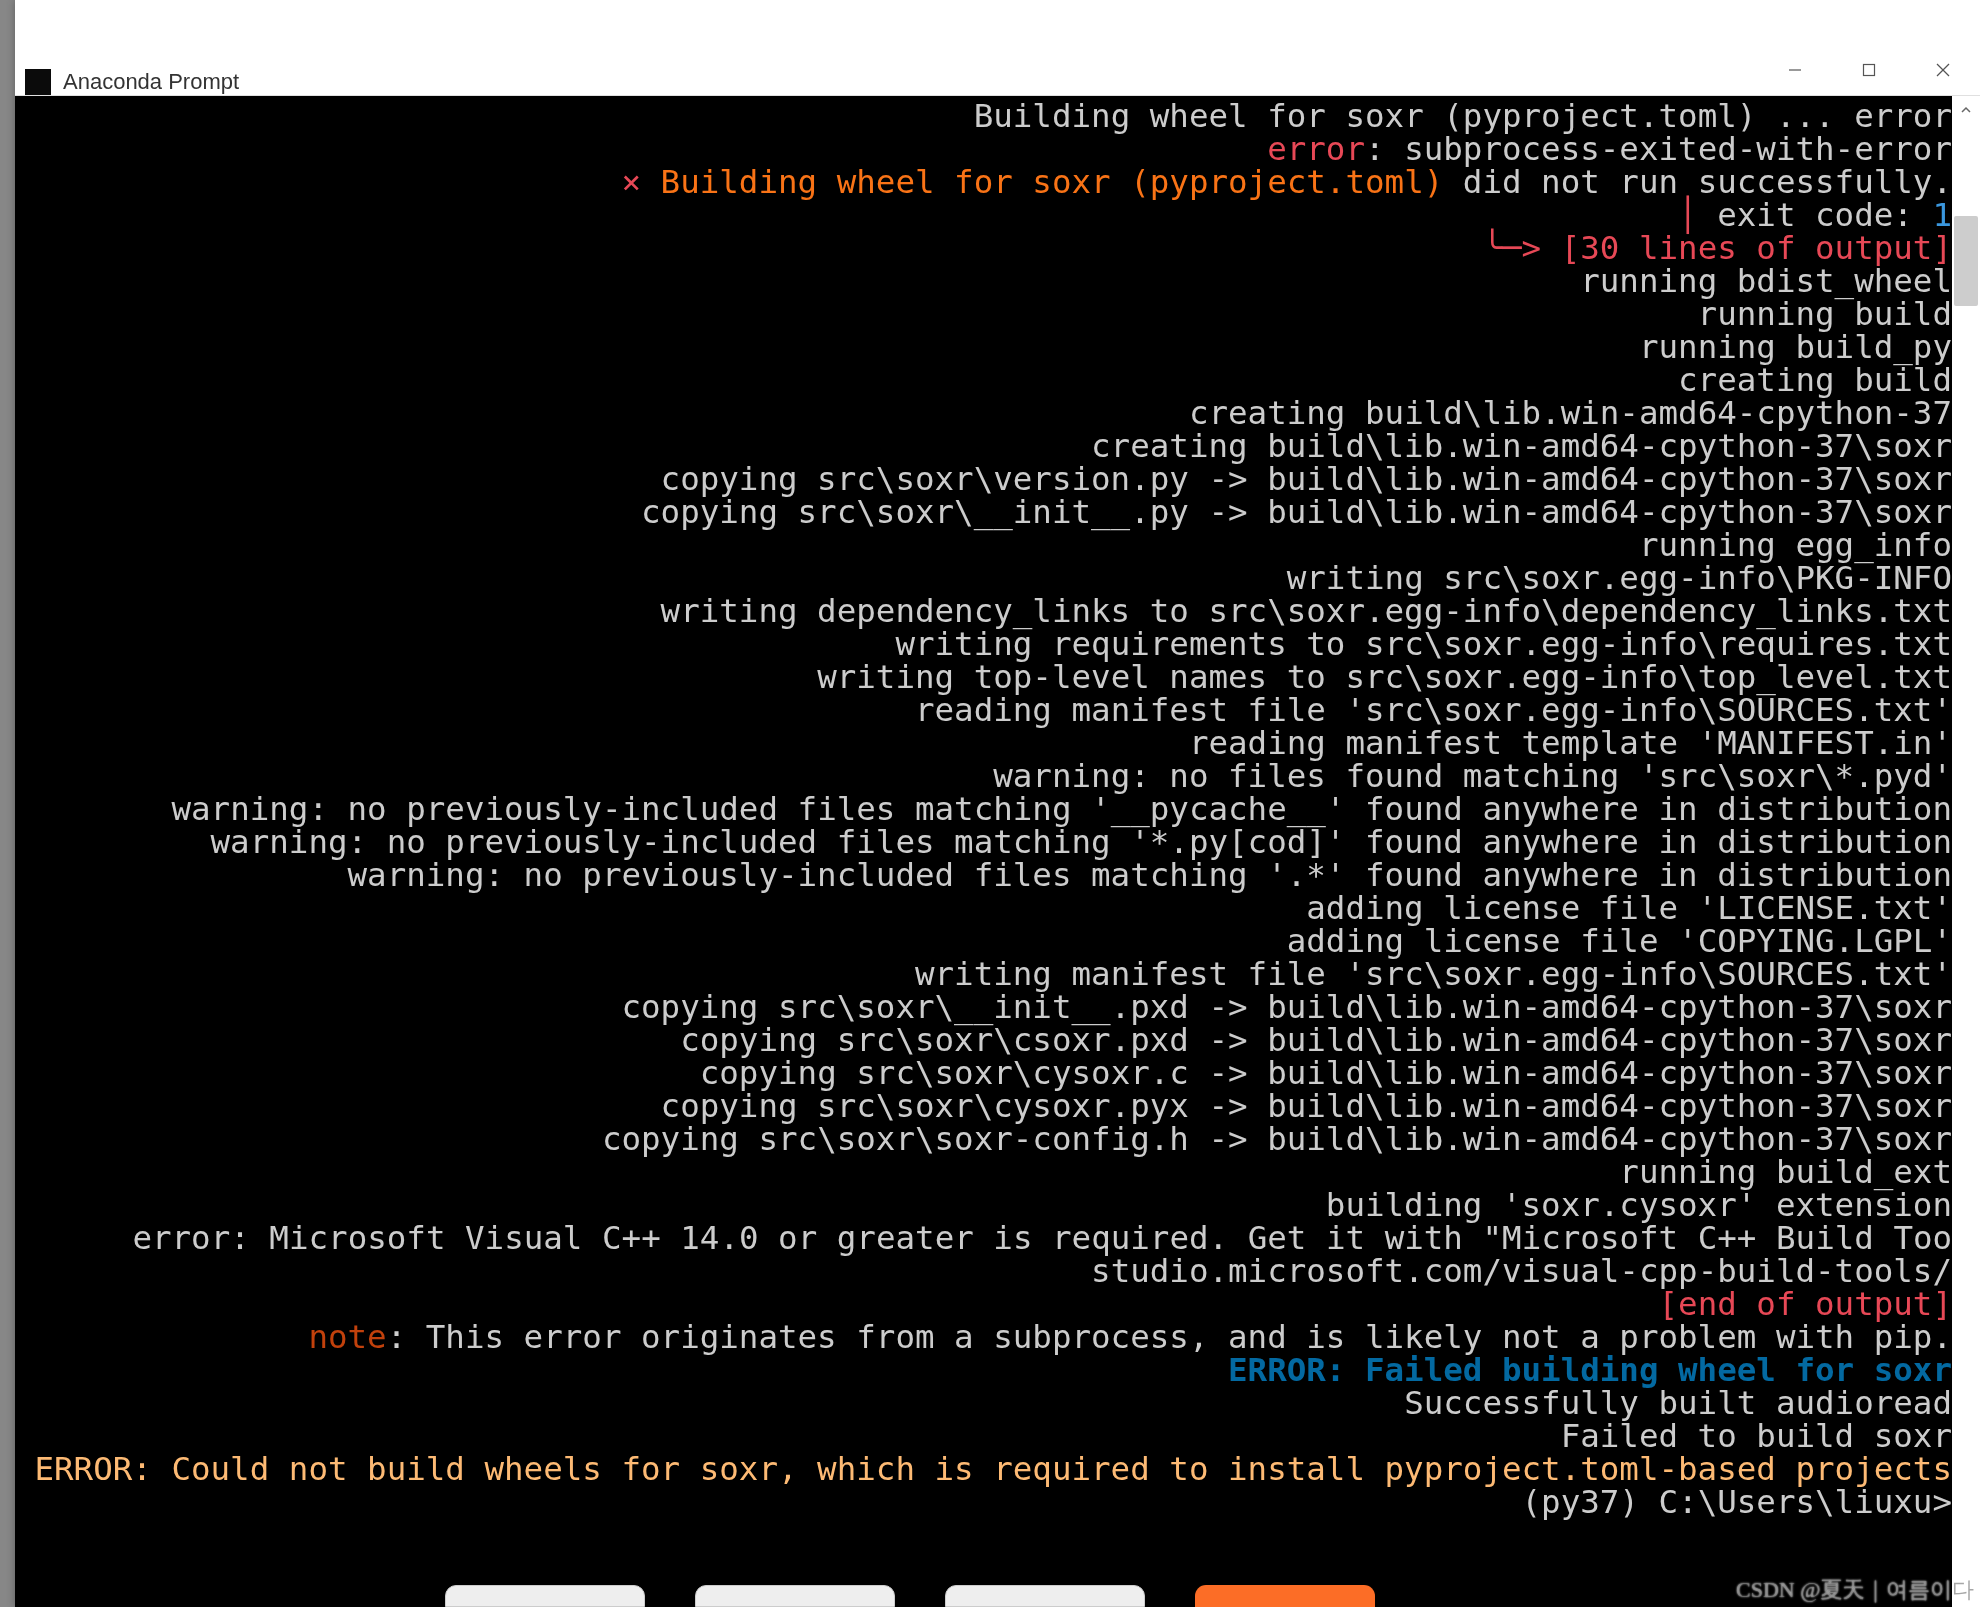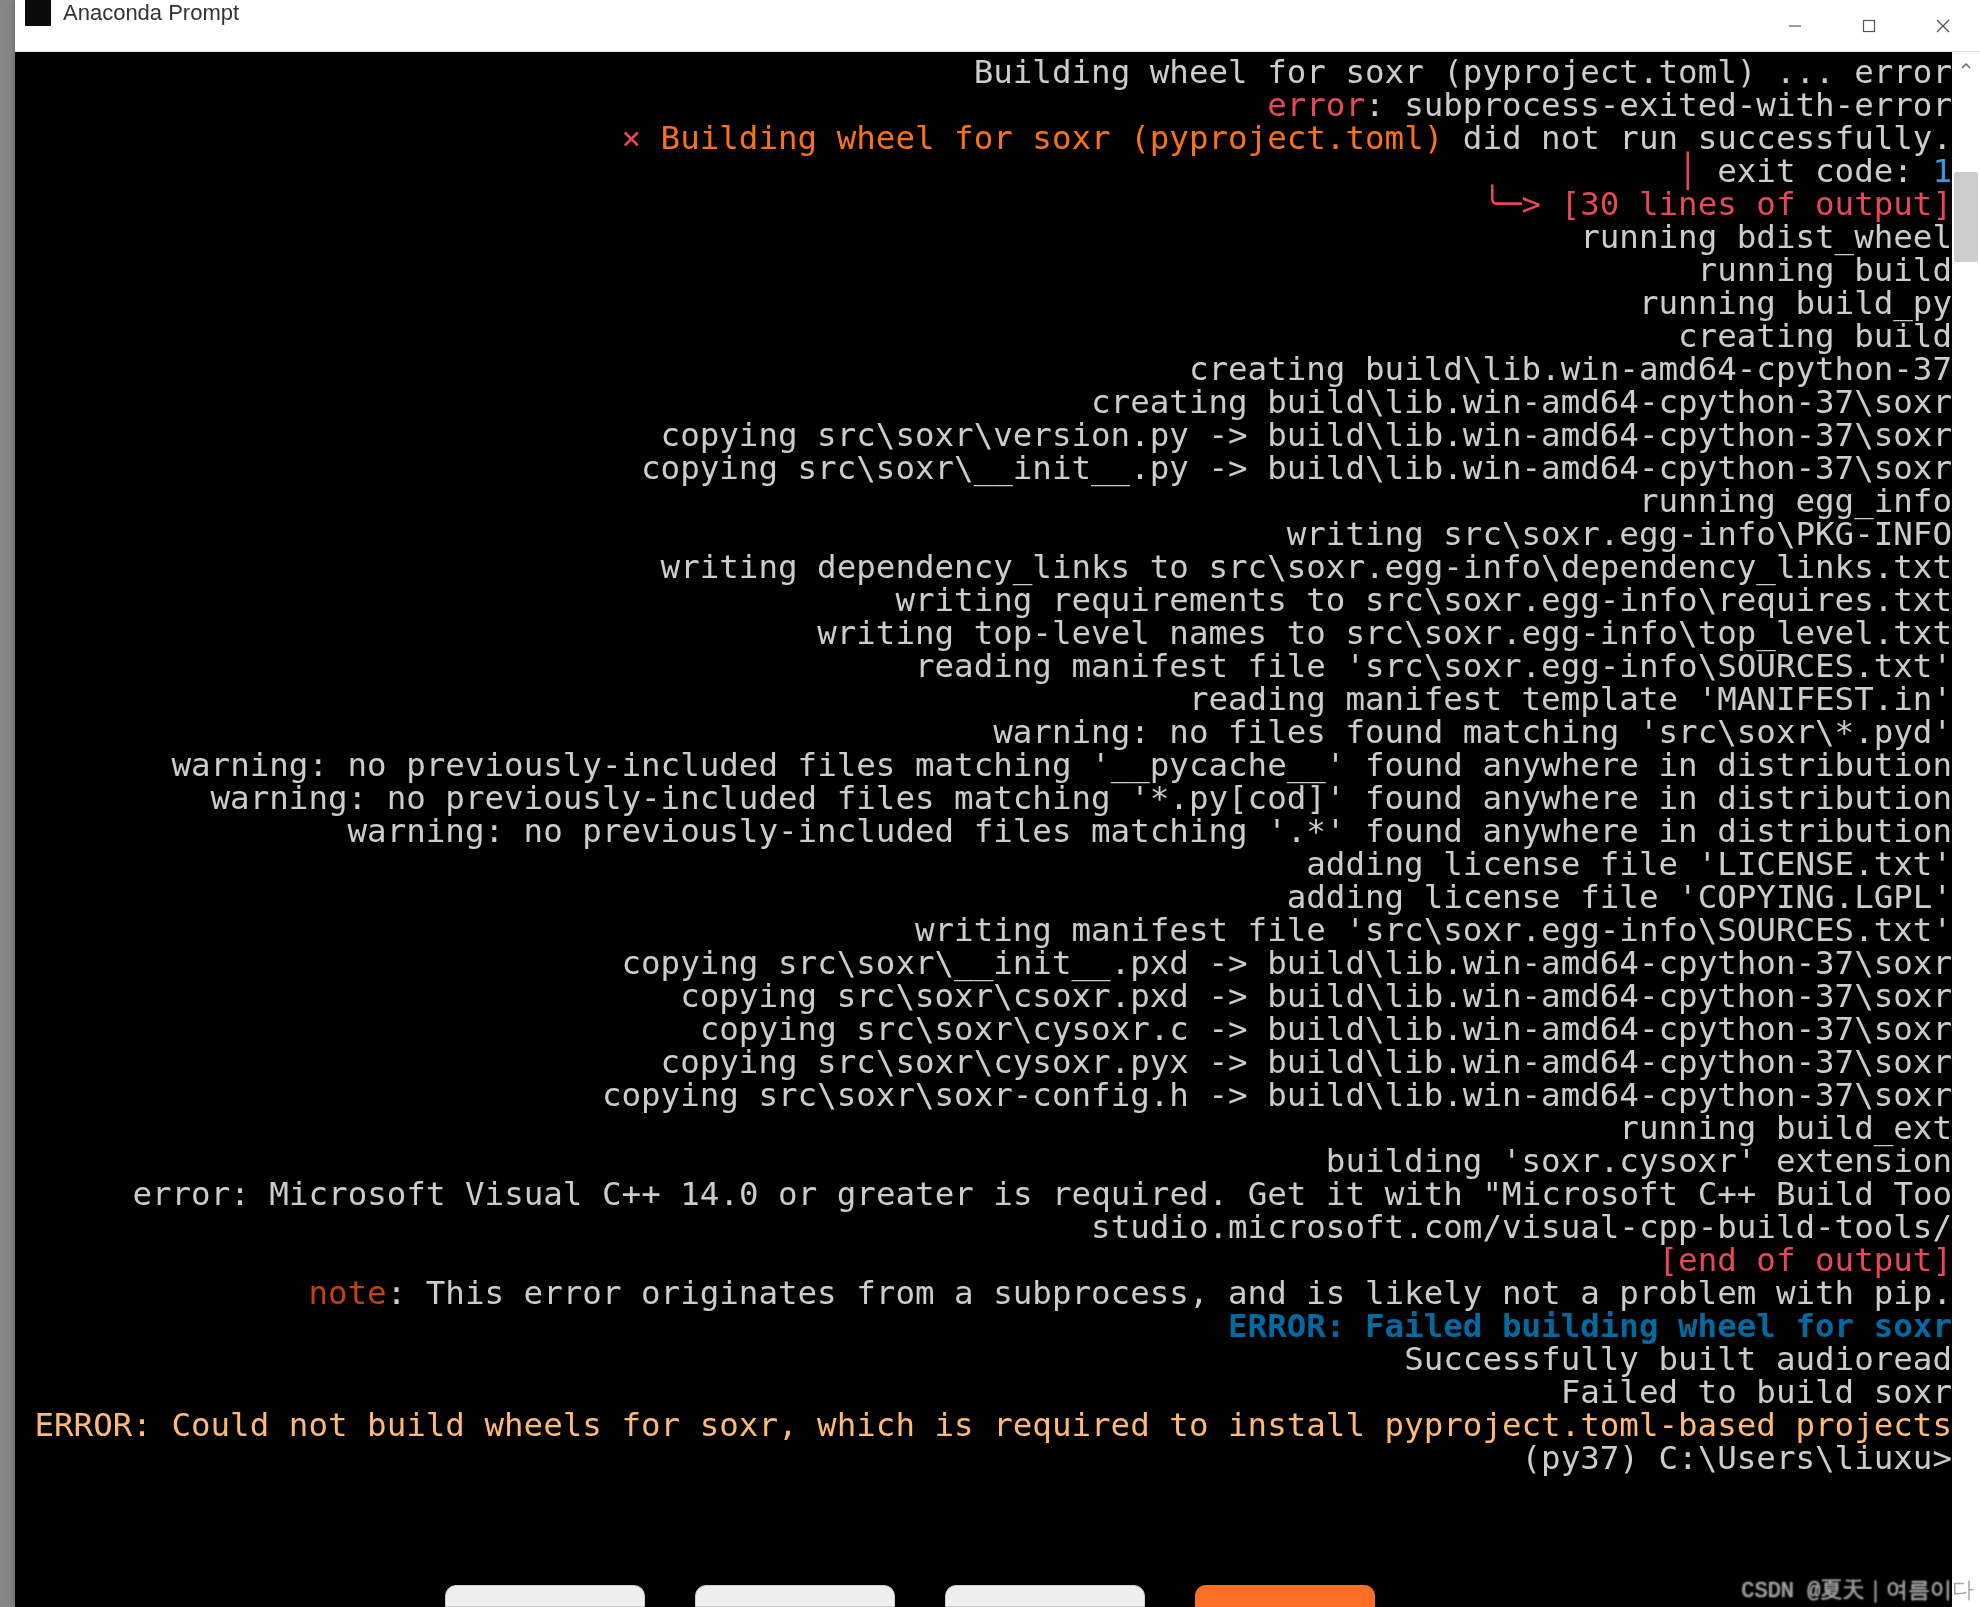--- a/index.html
+++ b/index.html
@@ -12,23 +12,23 @@
   }
 
   
   .win {
     position: absolute; left: 15px; top: 0; right: 0; bottom: 0;
     background: #ffffff;
     display: flex; flex-direction: column;
     box-shadow: 0 0 8px rgba(0,0,0,0.3);
   }
   .titlebar {
-    height: 52px; background: #ffffff; display: flex; align-items: flex-start;
+    height: 52px; background: #ffffff; display: flex; align-items: flex-end;
     padding-left: 10px; border-bottom: 1px solid #e0e0e0;
-    color: #333; font-size: 22px;
+    color: #333; font-size: 22px; margin-top: 44px;
   }
   .titlebar .icon {
     width: 26px; height: 26px; background: #0b0b0b; margin-right: 12px;
     display: inline-block;
   }
   .titlebar .spacer { flex: 1; }
   .win-controls { display: flex; height: 100%; }
   .win-btn {
     width: 74px; height: 100%; display: flex; align-items: center; justify-content: center;
     color: #555; font-size: 18px;
@@ -62,21 +62,21 @@
   .wht { color: #cccccc; }
   .grn { color: #f97316; }
   .red { color: #e74856; }
   .darkred { color: #0369a1; font-weight: bold; }
   .brightred { color: #fdba74; }
   .cyn { color: #3a96dd; }
   .mag { color: #c2410c; }
 
   .watermark {
     position: absolute; right: 6px; bottom: 2px;
-    font-family: Liberation Mono, monospace; font-size: 22px; color: rgba(120,120,120,0.65);
+    font-family: Liberation Serif, serif; font-size: 22px; color: rgba(120,120,120,0.65);
     text-shadow: 0 0 2px #fff;
   }
 
   .bottom-peek {
     position: absolute; left: 15px; right: 0; bottom: 0; height: 22px;
     pointer-events: none;
   }
   .peek-pill {
     position: absolute; height: 22px; border-radius: 11px 11px 0 0;
   }

